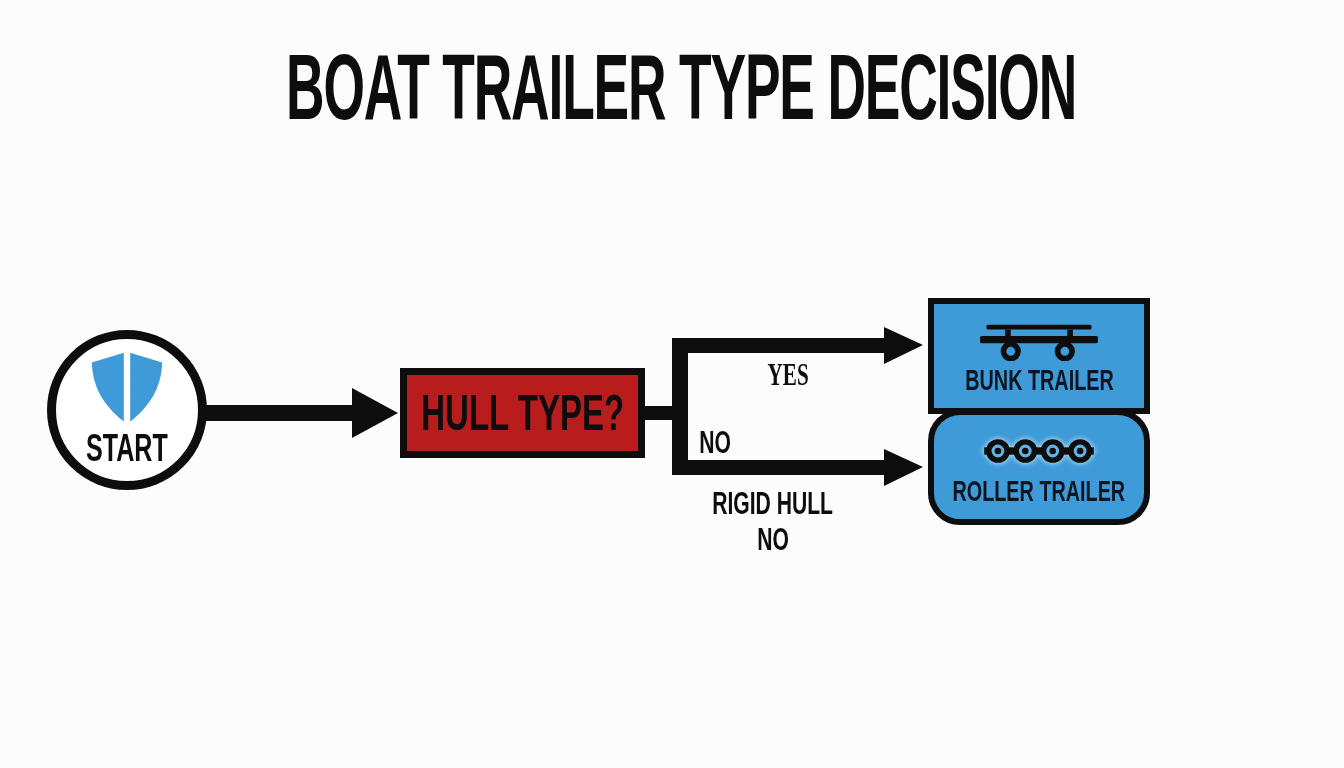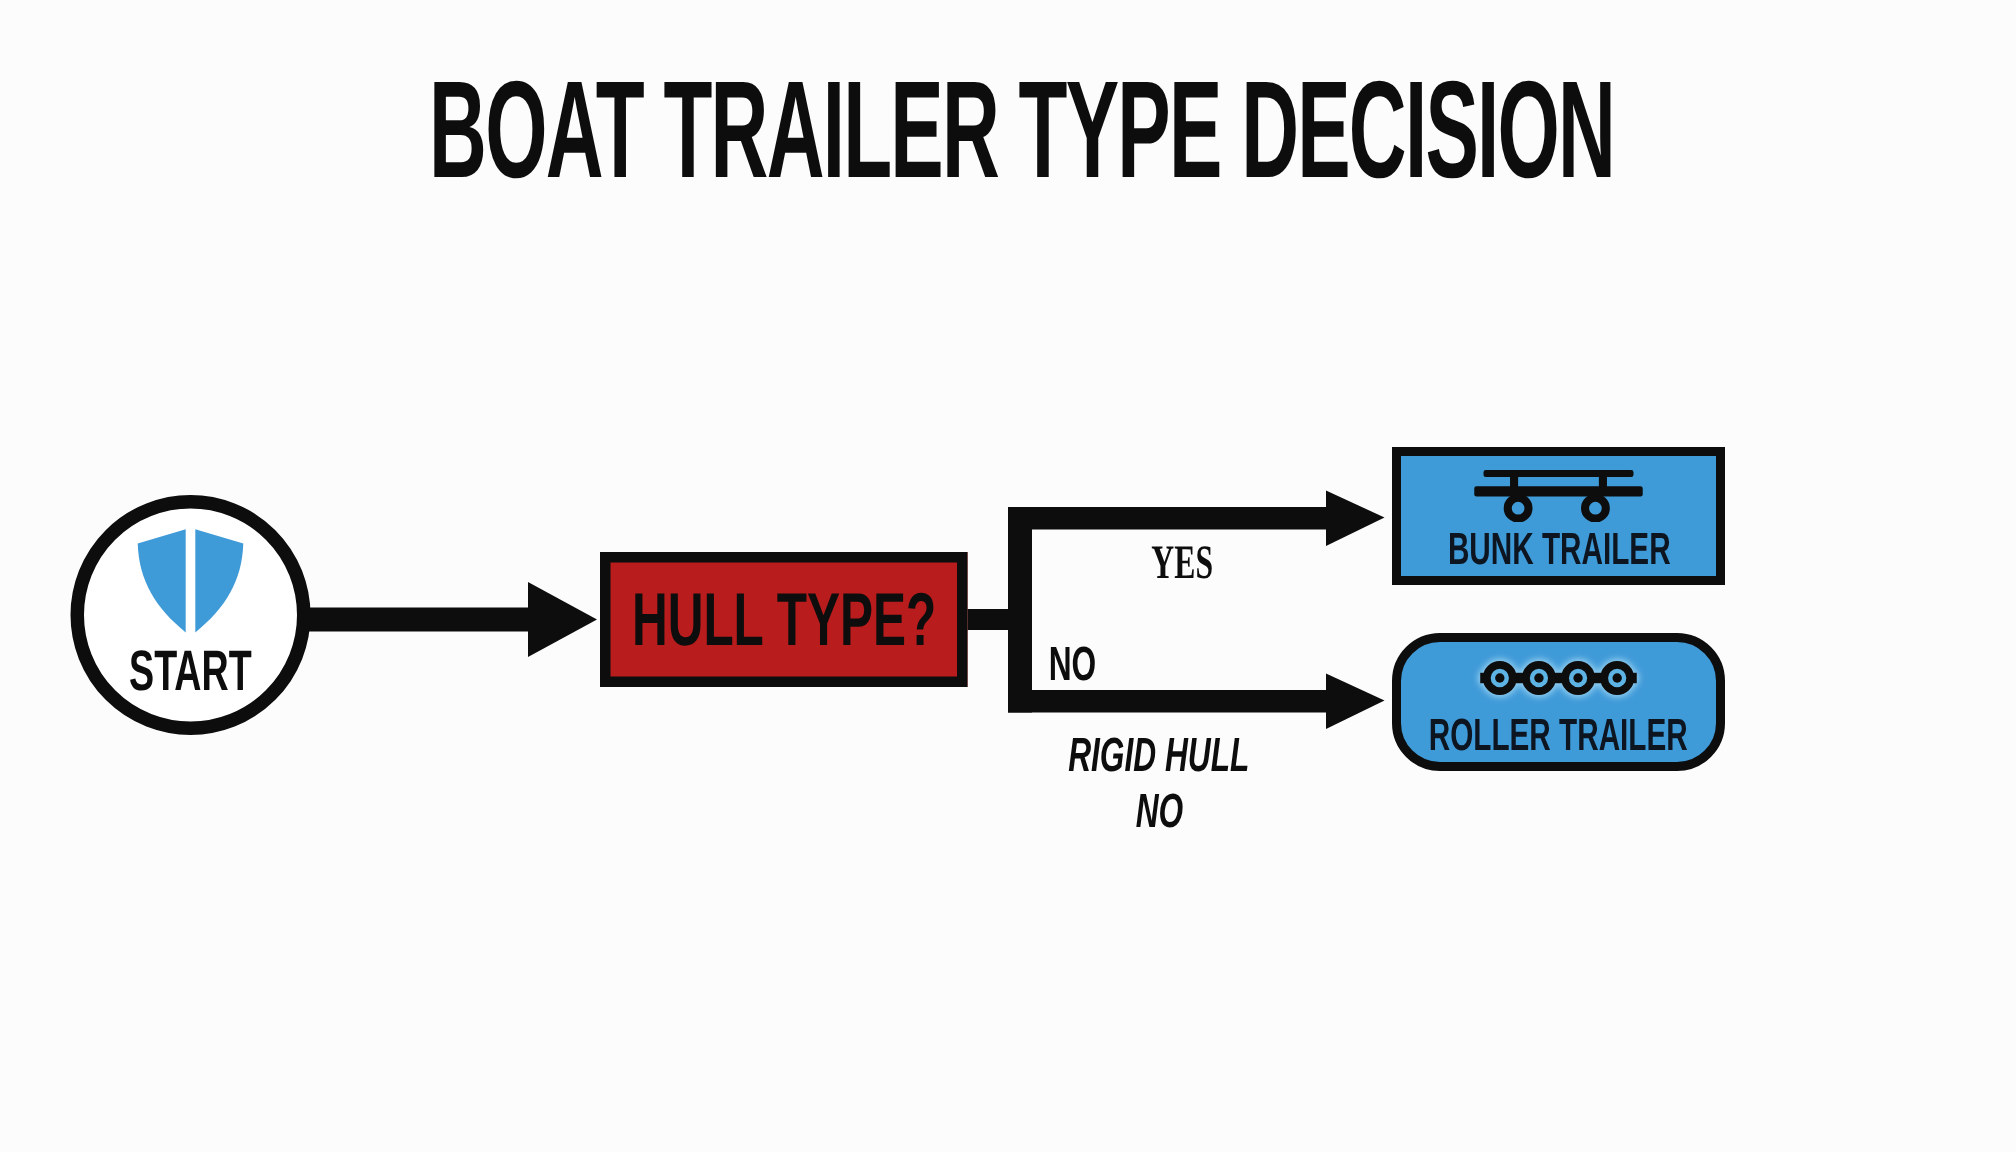--- a/index.html
+++ b/index.html
@@ -73,37 +73,37 @@
   .edge-label {
     position: absolute;
     text-align: center;
     line-height: 1;
   }
   .edge-label .cond { font-size: 32px; transform: scaleX(0.66); }
   .lbl-soft-hull { left: 670px; top: 286px; width: 200px; }
   .lbl-yes      { left: 688px; top: 358px; width: 200px; font-family: Liberation Serif, serif; }
   .lbl-no-top   { left: 615px; top: 426px; width: 200px; }
   .lbl-rigid    { left: 670px; top: 488px; width: 206px; line-height: 1; }
-  .lbl-rigid .line { display: block; line-height: 30px; font-style: italic; }
+  .lbl-rigid .line { display: block; line-height: 30px; }
   
   .result-box {
     position: absolute;
     left: 928px;
-    width: 222px; height: 92px;
+    width: 222px; height: 116px;
     box-sizing: border-box;
     border: 6px solid #0d0d0d;
     background: #3f9ad8;
     display: flex;
     flex-direction: column;
     align-items: center;
     justify-content: center;
     padding-top: 4px;
   }
   .result-bunk   { top: 298px; }
-  .result-roller { top: 422px; border-radius: 32px; }
+  .result-roller { top: 409px; border-radius: 32px; }
   .result-box .icon-svg { height: 42px; }
   .result-box .cond {
     font-size: 30px;
     transform: scaleX(0.66);
     color: #0c1520;
     margin-top: 2px;
   }
   .roller-glow { filter: drop-shadow(0 0 2.5px #8ecbee) drop-shadow(0 0 2px #8ecbee); }
 </style>
 </head>

